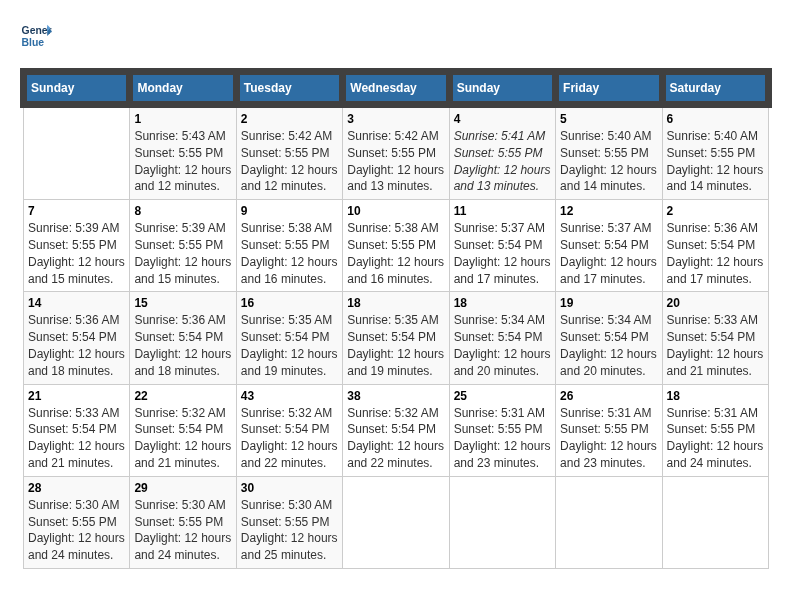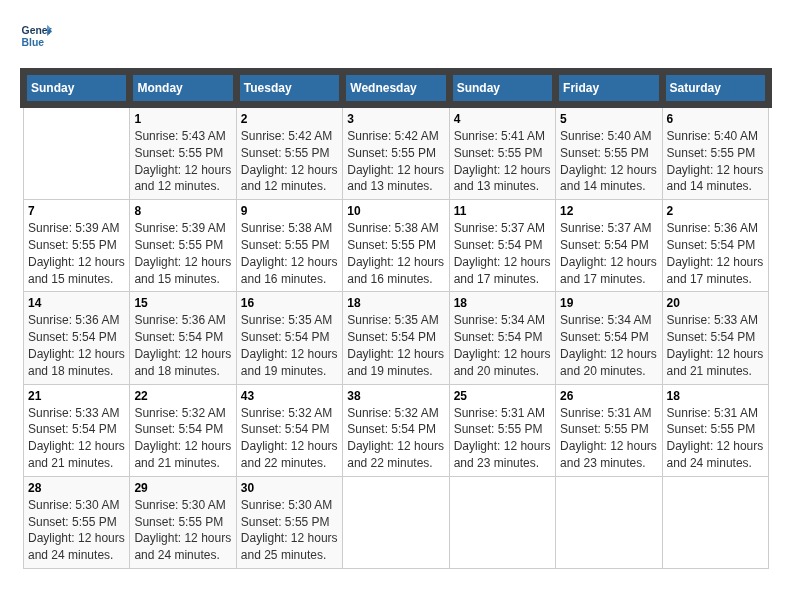--- a/index.html
+++ b/index.html
@@ -135,21 +135,21 @@
         </td>
         <td>
           <span class="day-num">3</span>
           <div class="day-info" style="white-space: pre-line;">Sunrise: 5:42 AM
 Sunset: 5:55 PM
 Daylight: 12 hours
 and 13 minutes.</div>
         </td>
         <td>
           <span class="day-num">4</span>
-          <div class="day-info" style="white-space: pre-line;">Sunrise: 5:41 AM
+          <div class="day-info" style="white-space: pre-line; font-style: italic;">Sunrise: 5:41 AM
 Sunset: 5:55 PM
 Daylight: 12 hours
 and 13 minutes.</div>
         </td>
         <td>
           <span class="day-num">5</span>
           <div class="day-info" style="white-space: pre-line;">Sunrise: 5:40 AM
 Sunset: 5:55 PM
 Daylight: 12 hours
 and 14 minutes.</div>

